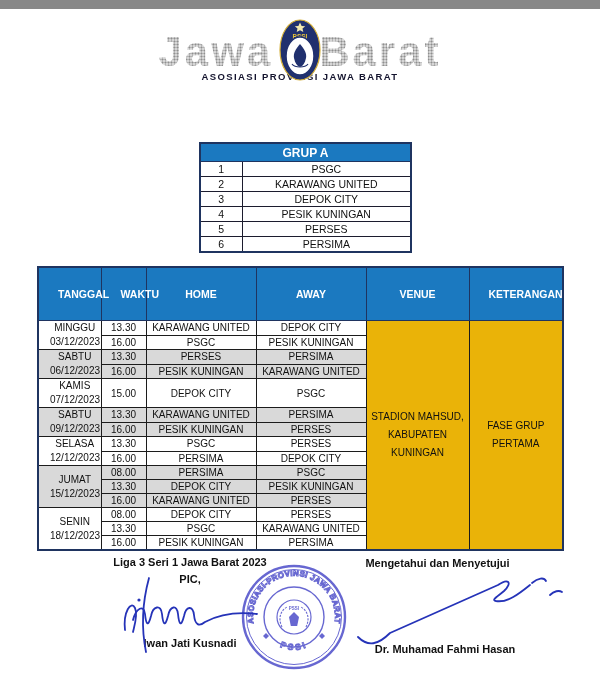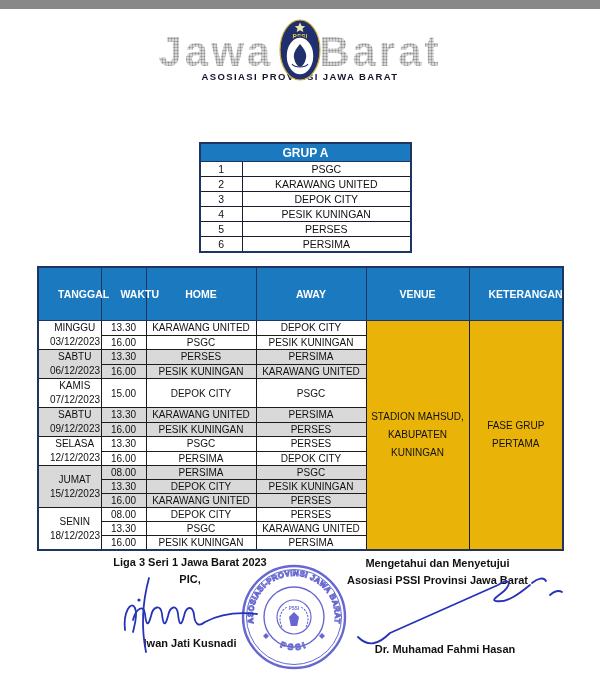--- a/index.html
+++ b/index.html
@@ -267,21 +267,20 @@
 
   <div class="footer">
 
     <div class="sig-block sig-left">
       <div class="sig-line-b">Liga 3 Seri 1 Jawa Barat 2023</div>
       <div class="sig-line-b">PIC,</div>
     </div>
 
     <div class="sig-block sig-right">
       <div class="sig-line-b">Mengetahui dan Menyetujui</div>
-      <div class="sig-line-b">Asosiasi PSSI Provinsi Jawa Barat</div>
     </div>
 
     <svg class="stamp" width="108" height="108" viewBox="0 0 108 108">
       <circle cx="54" cy="54" r="51" stroke-width="2.4"></circle>
       <circle cx="54" cy="54" r="47.5" stroke-width="1"></circle>
       <circle cx="54" cy="54" r="30" stroke-width="1.4"></circle>
       <circle cx="54" cy="54" r="17" stroke-width="1.2"></circle>
       <defs>
         <path id="ringArc" d="M15.5,68 A41,41 0 1 1 92.5,68"></path>
         <path id="bottomArc" d="M34,80 A32,32 0 0 0 74,80"></path>

